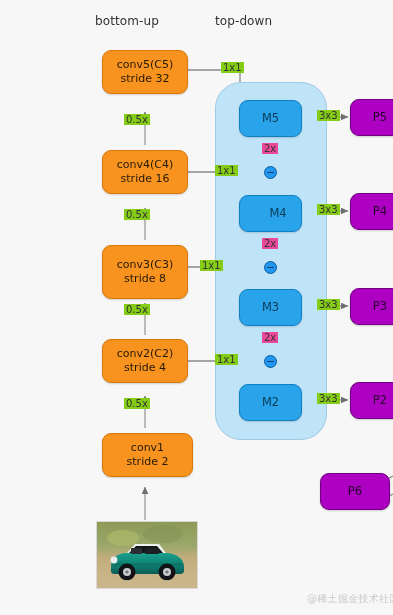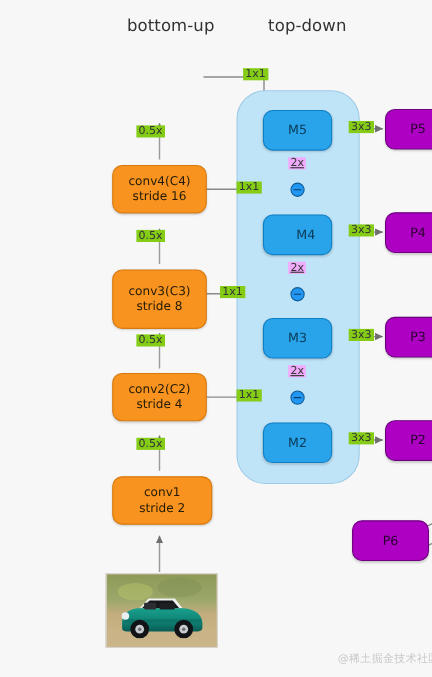--- a/index.html
+++ b/index.html
@@ -8,22 +8,22 @@
     background:#f7f7f7;
     font-family:"DejaVu Sans","Liberation Sans",sans-serif;
     position:relative;overflow:hidden;
     color:#2b2b2b;
   }
   #stage{position:absolute;inset:0;}
   .abs{position:absolute;}
 
   
   .col-header{
-    font-size:15px;color:#333;letter-spacing:.1px;
-    text-align:right;white-space:nowrap;
+    font-size:12px;color:#333;letter-spacing:.1px;
+    text-align:left;white-space:nowrap;
   }
 
   
   #edges{position:absolute;left:0;top:0;width:393px;height:615px;}
 
   
   .td-container{
     background:#bfe3f7;
     border:1.3px solid #9ecbe6;
     border-radius:26px;
@@ -78,21 +78,21 @@
     background:#0d3f66;border-radius:1px;
   }
 
   
   .elabel{
     position:absolute;
     font-size:10px;color:#333;
     background:#84cc16;
     padding:0 2px;white-space:nowrap;
   }
-  .elabel.on-blue{background:#f0abfc;text-decoration:underline;}
+  .elabel.on-blue{background:#ec4899;}
 
   
   .photo{
     position:absolute;
     border:1px solid #d8d8d8;
     background:#c8b48a;
     overflow:hidden;
   }
   .photo svg{display:block;}
 
@@ -164,20 +164,24 @@
     </g>
 
     <g stroke="#8a8a8a" stroke-width="1.2" fill="none">
       <path d="M381,482 L393,476"></path>
       <path d="M381,500 L393,494"></path>
     </g>
   </svg>
 
   <div class="abs td-container" style="left:215px;top:82px;width:110px;height:356px;"></div>
 
+  <div class="node node-orange" style="left:102px;top:50px;width:86px;height:44px;">
+    <span class="ln">conv5(C5)</span>
+    <span class="ln">stride 32</span>
+  </div>
   <div class="node node-orange" style="left:102px;top:150px;width:86px;height:44px;">
     <span class="ln">conv4(C4)</span>
     <span class="ln">stride 16</span>
   </div>
   <div class="node node-orange" style="left:102px;top:245px;width:86px;height:54px;">
     <span class="ln">conv3(C3)</span>
     <span class="ln">stride 8</span>
   </div>
   <div class="node node-orange" style="left:102px;top:339px;width:86px;height:44px;">
     <span class="ln">conv2(C2)</span>

